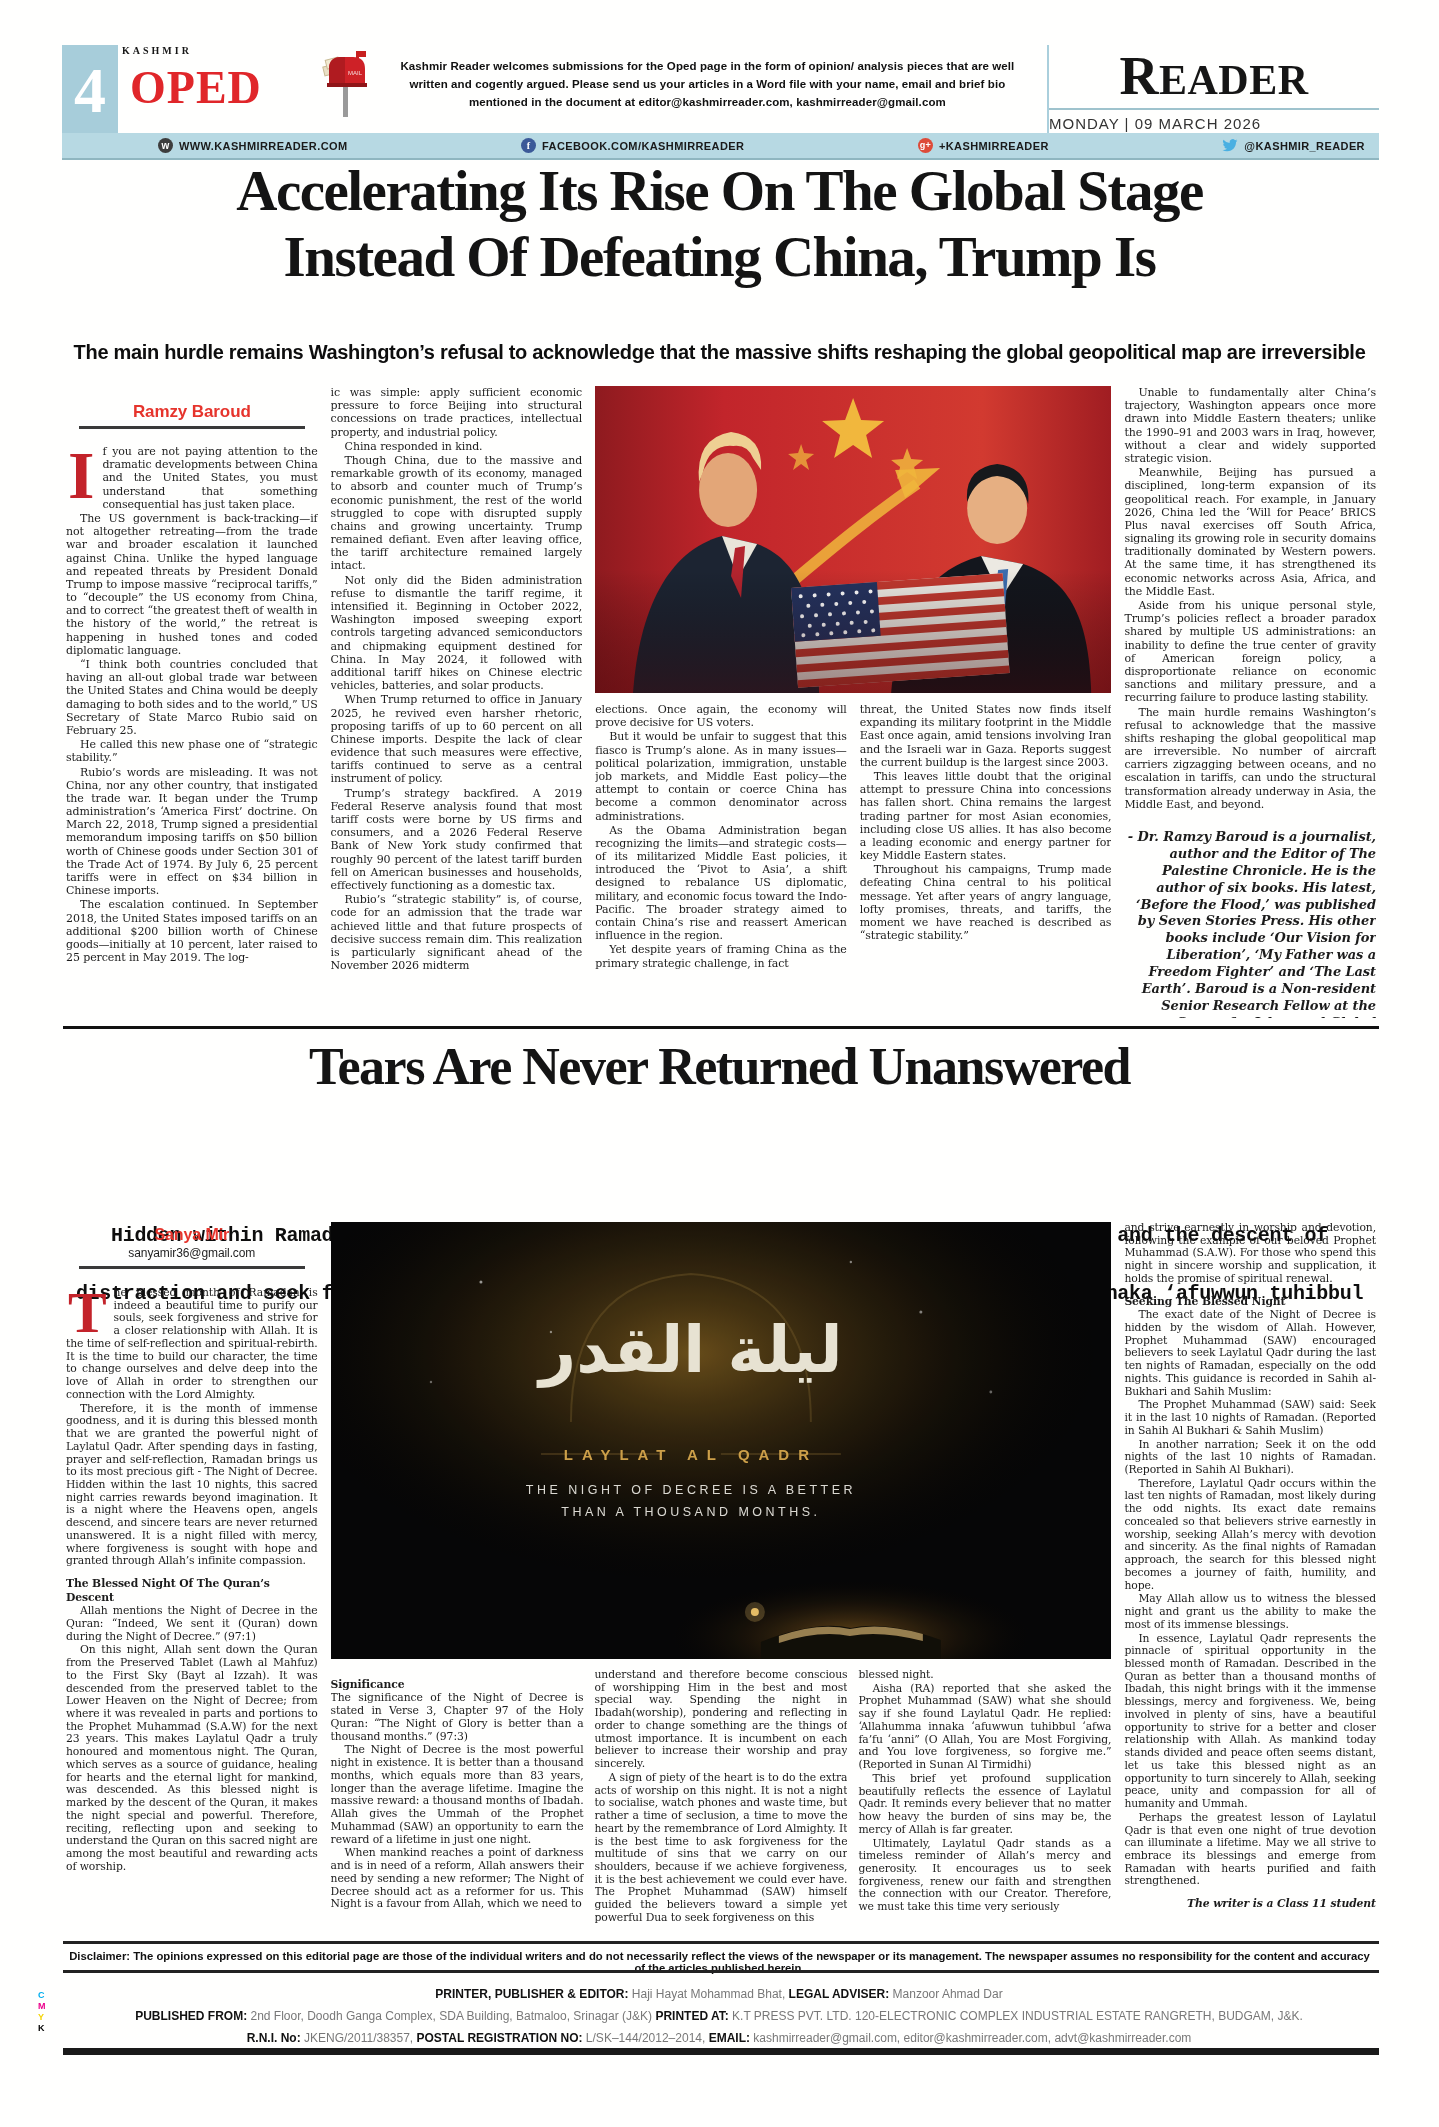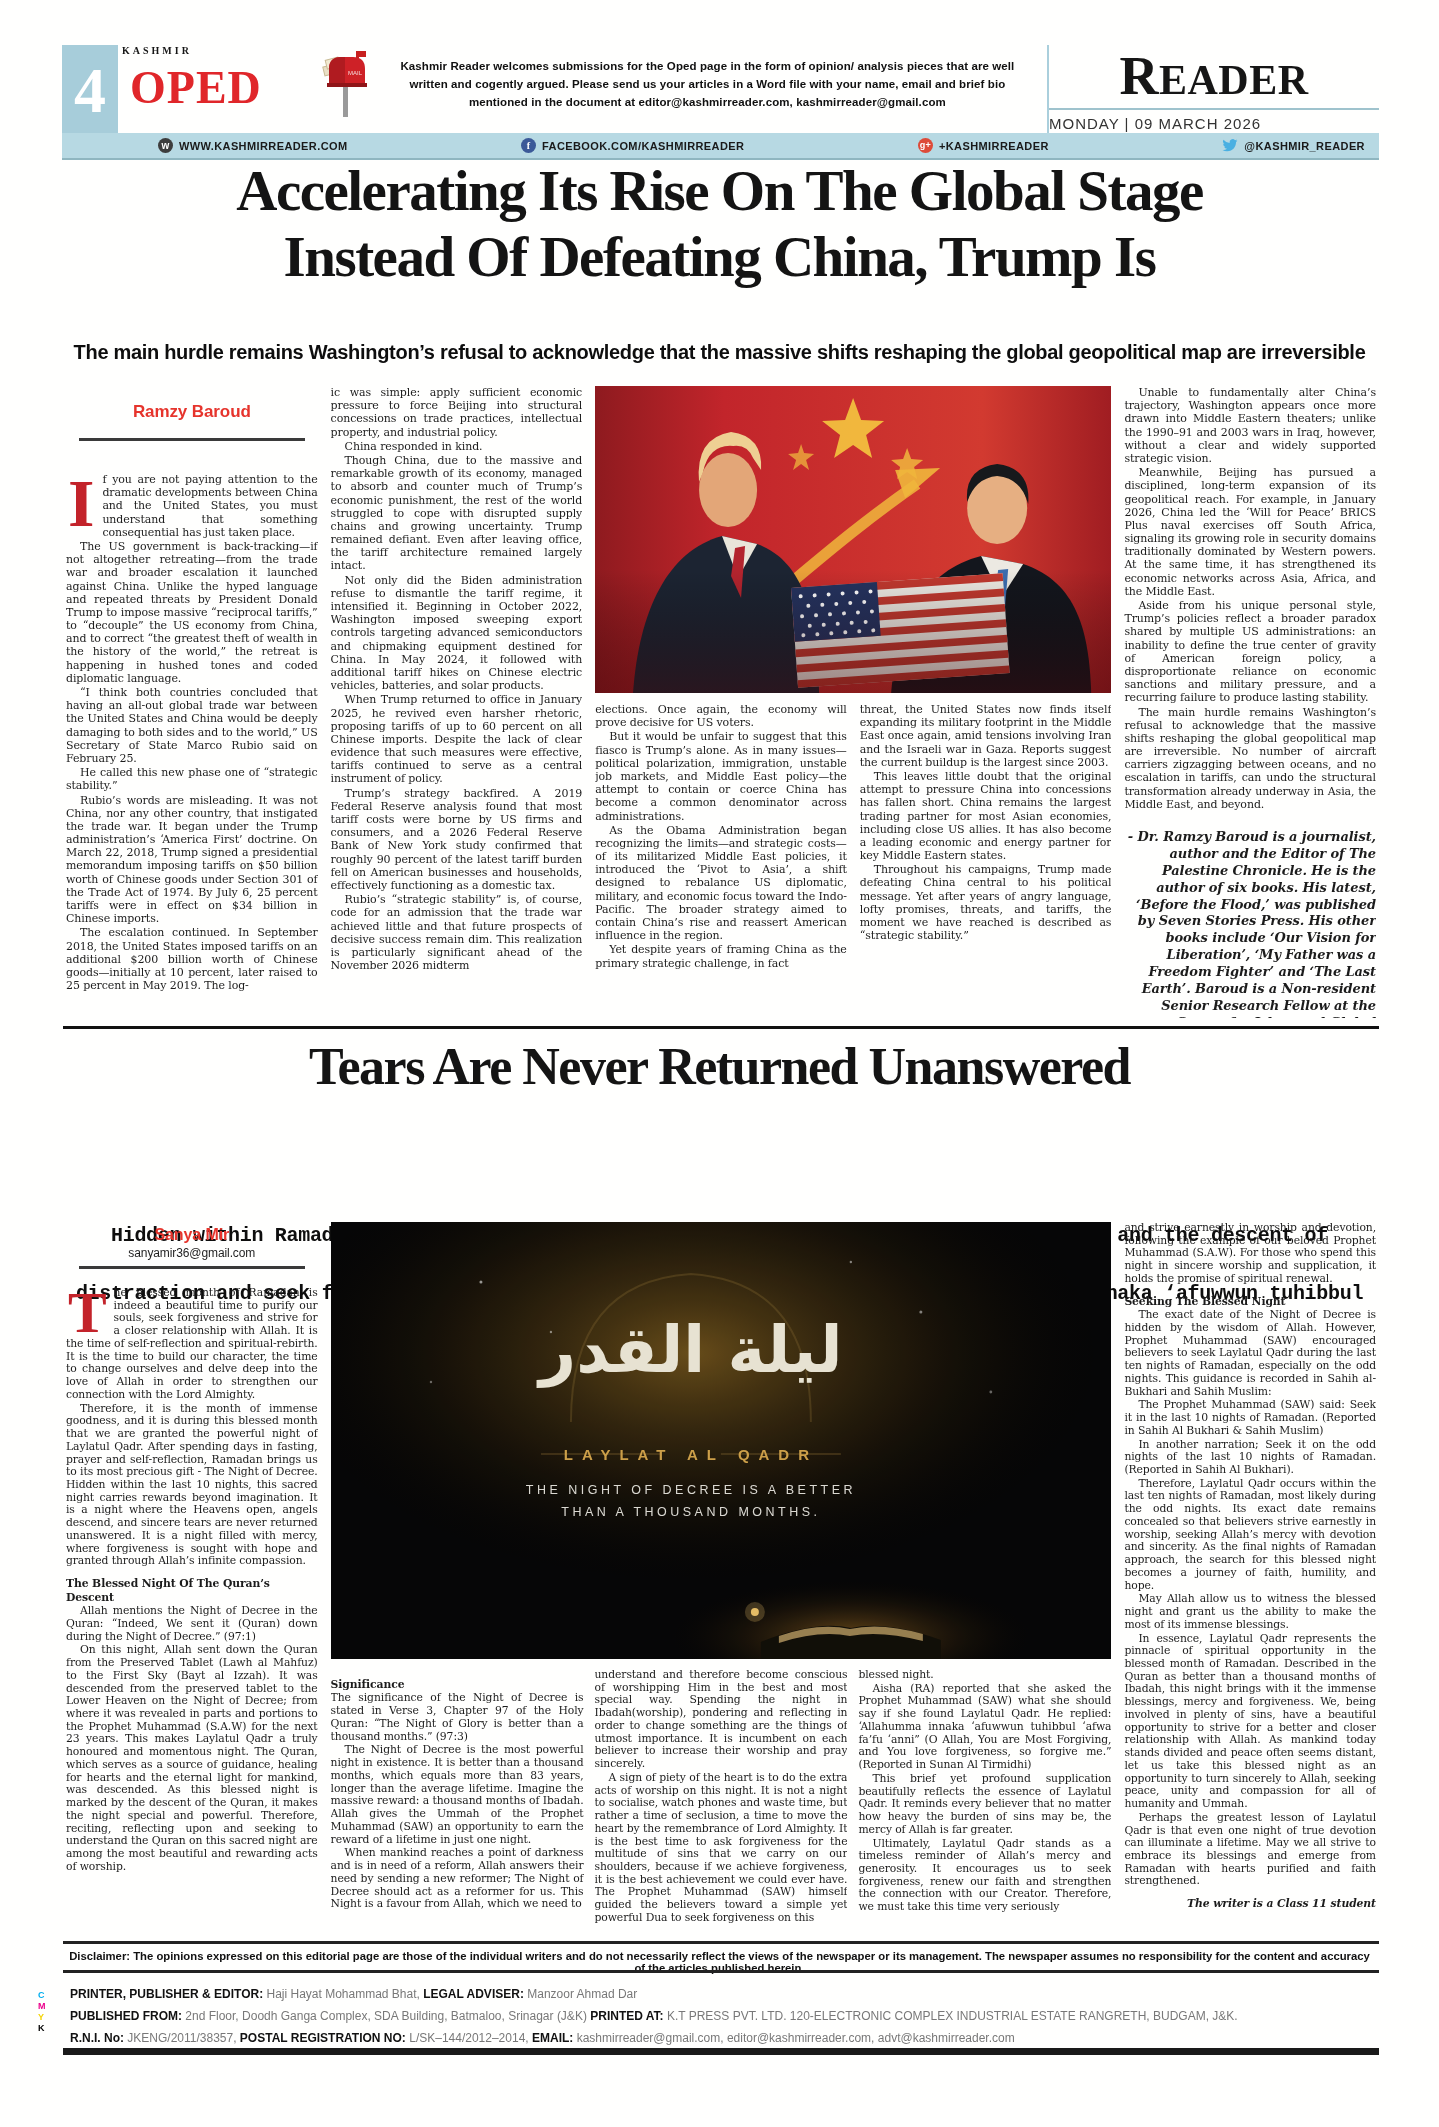--- a/index.html
+++ b/index.html
@@ -59,42 +59,42 @@
   .para { margin:0 0 1px 0; text-indent:14px; }
   .para.cont, .para.dropcap, .para.heading { text-indent:0; }
   .para.heading { font-weight:bold; margin-top:9px; margin-bottom:1px; text-align:left; line-height:1.25; }
   .para.bio { font-style:italic; font-weight:bold; text-indent:0; text-align:right;
               margin-top:18px; font-size:13px; line-height:1.3; }
   .para.signoff { font-style:italic; font-weight:bold; text-indent:0; text-align:right; margin-top:10px; }
   .dcap { float:left; color:#c3232a; font-weight:bold; font-family:"Liberation Serif", serif;
           font-size:68px; line-height:0.78; padding:4px 8px 0 2px; }
   #body2 .dcap { font-size:58px; padding:3px 7px 0 2px; }
 
-  .byline1 { margin:16px auto 32px auto; width:90%; text-align:center; border-bottom:3px solid #3a3a3a;
-             padding-bottom:16px; font:bold 17px "Liberation Sans", sans-serif; color:#e6342c; }
+  .byline1 { margin:16px auto 16px auto; width:90%; text-align:center; border-bottom:3px solid #3a3a3a;
+             padding-bottom:4px; font:bold 17px "Liberation Sans", sans-serif; color:#e6342c; }
   .byline2 { margin:4px auto 18px auto; width:90%; text-align:center; border-bottom:3px solid #3a3a3a;
              padding-bottom:6px; }
   .byline2 .bname { font:bold 16px "Liberation Sans", sans-serif; color:#e6342c; display:block; }
   .byline2 .bemail { font:12px "Liberation Sans", sans-serif; color:#1f1f1f; display:block; margin-top:2px; }
 
   .a1-mid { grid-column:3/5; display:flex; flex-direction:column; }
   .photo1 { width:100%; height:307px; margin-bottom:10px; flex:none; }
   .a1-mid-cols { flex:1; display:grid; grid-template-columns:1fr 1fr; column-gap:13px; overflow:hidden; }
   .a2-mid { grid-column:2/5; display:flex; flex-direction:column; }
   .photo2 { width:100%; height:437px; margin-bottom:10px; flex:none; }
   .a2-mid-cols { flex:1; display:grid; grid-template-columns:1fr 1fr 1fr; column-gap:11px; overflow:hidden; }
 
   .rule-article { position:absolute; left:63px; right:60px; top:1026px; height:3px; background:#111; }
 
   
   .f-rule1 { position:absolute; left:63px; right:60px; top:1941px; height:3px; background:#222; }
   .disclaimer { position:absolute; left:68px; right:68px; top:1950px; text-align:center;
                 font:bold 11.3px "Liberation Sans", sans-serif; color:#111; }
   .f-rule2 { position:absolute; left:63px; right:60px; top:1970px; height:3px; background:#222; }
-  .footer-lines { position:absolute; left:70px; right:71px; top:1983px; text-align:left;
+  .footer-lines { position:absolute; left:70px; right:71px; top:1983px; text-align:center;
                   font:12px/1.85 "Liberation Sans", sans-serif; color:#787878; }
   .footer-lines .fline { display:block; }
   .seg-b { font-weight:bold; color:#111; }
   .bottom-bar { position:absolute; left:63px; right:60px; top:2048px; height:7px; background:#1a1a1a; }
   .cmyk { position:absolute; left:38px; top:1990px; display:flex; flex-direction:column;
           font:bold 9px/11px "Liberation Sans", sans-serif; }
   .cmyk span:nth-child(1){color:#00aeef}.cmyk span:nth-child(2){color:#ec008c}
   .cmyk span:nth-child(3){color:#f5d400}.cmyk span:nth-child(4){color:#000}
 </style>
 </head>

